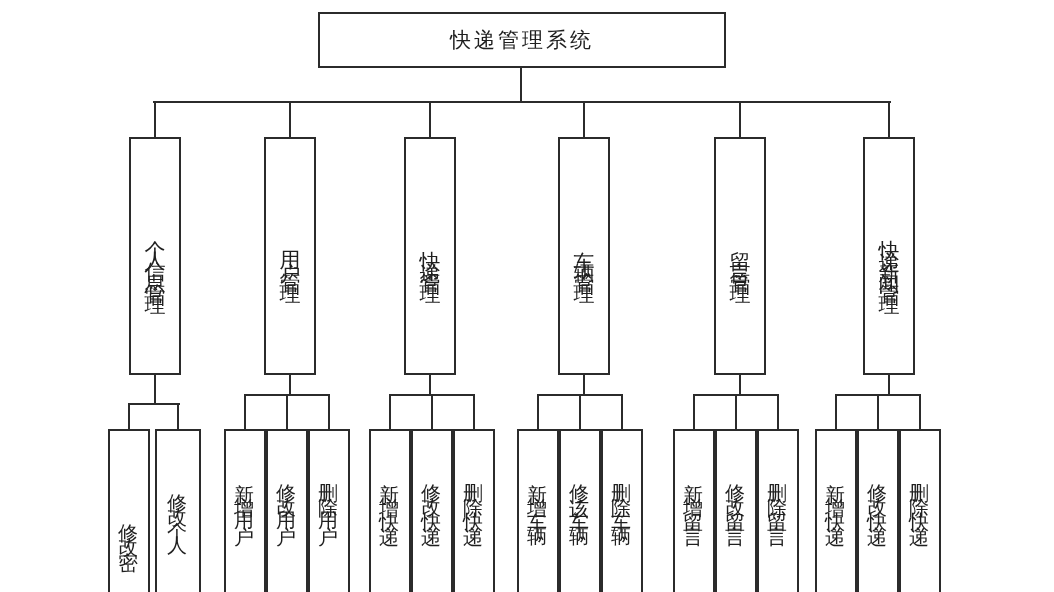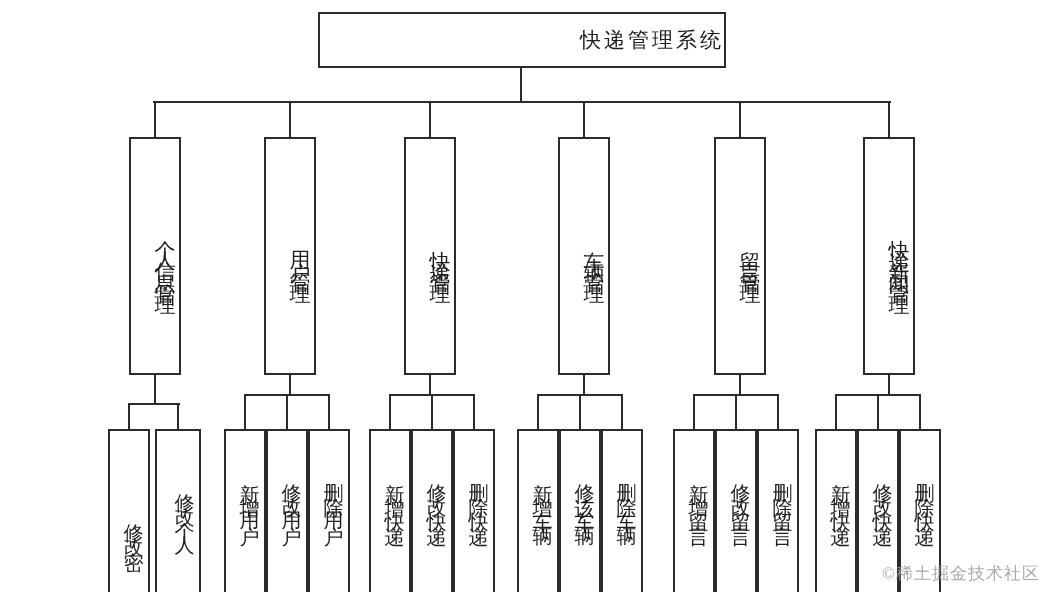--- a/index.html
+++ b/index.html
@@ -2,21 +2,21 @@
 <html><head>
 <meta charset="utf-8">
 <style>
   html,body{margin:0;padding:0;background:#ffffff;}
   .canvas{
     position:relative;width:1054px;height:592px;background:#ffffff;
     overflow:hidden;font-family:"Liberation Serif","DejaVu Serif",serif;
   }
   .box{
     position:absolute;box-sizing:border-box;border:2px solid #2b2b2b;
-    background:#ffffff;display:flex;align-items:center;justify-content:flex-end;
+    background:#ffffff;display:flex;align-items:center;justify-content:center;
   }
   .line{position:absolute;background:#2b2b2b;}
   .root-label{
     font-size:21px;letter-spacing:3px;color:#1f1f1f;white-space:nowrap;
   }
   .vtext{
     writing-mode:vertical-rl;text-orientation:upright;white-space:nowrap;
     color:#1f1f1f;
   }
   .lv2{font-size:21px;letter-spacing:11px;}
@@ -151,15 +151,14 @@
   <div class="box childbox" style="left:815px;top:429px;width:42px;height:235px">
     <span class="vtext lv3" style="margin-top:37px">新增快递</span>
   </div>
   <div class="box childbox" style="left:857px;top:429px;width:42px;height:235px">
     <span class="vtext lv3" style="margin-top:37px">修改快递</span>
   </div>
   <div class="box childbox" style="left:899px;top:429px;width:42px;height:235px">
     <span class="vtext lv3" style="margin-top:37px">删除快递</span>
   </div>
 
-  <div class="watermark">©稀土掘金技术社区</div>
 
 </div>
 
 </body></html>

